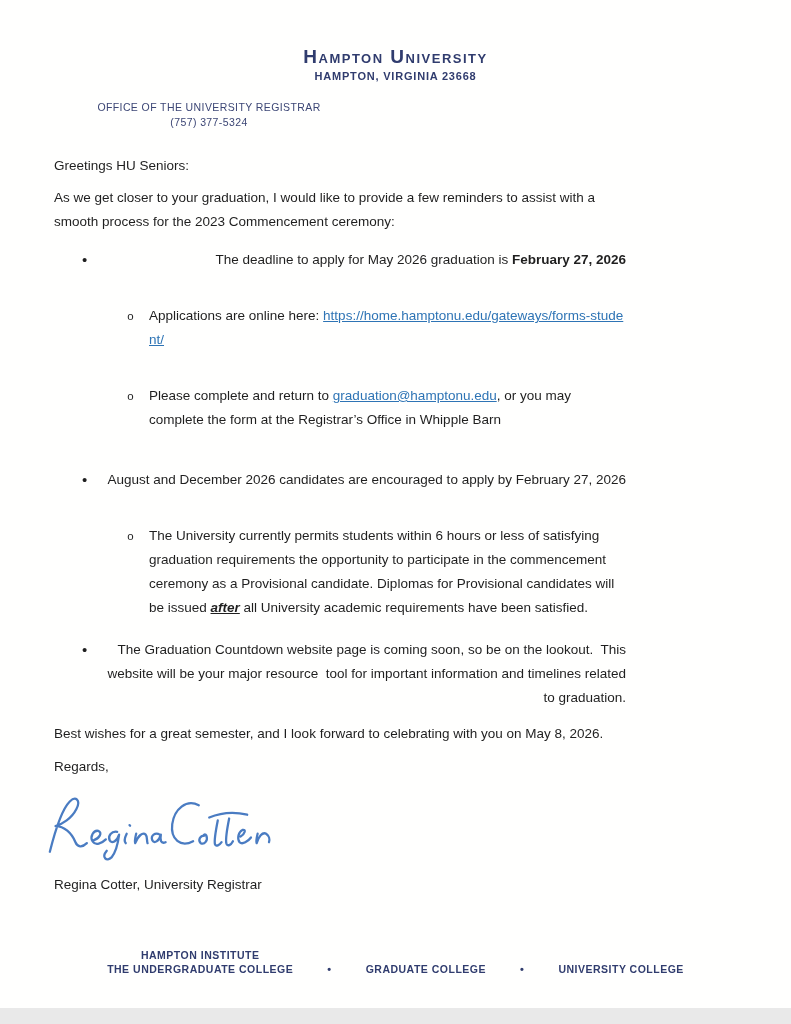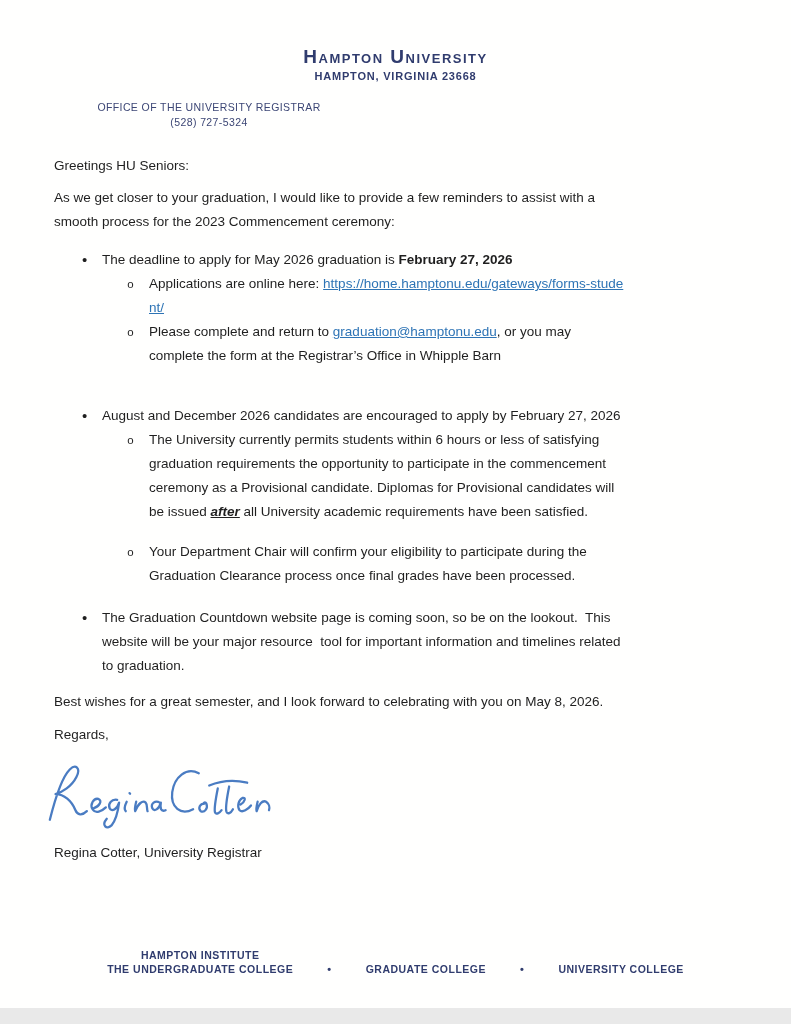--- a/index.html
+++ b/index.html
@@ -28,26 +28,26 @@
   .address{font-size:11px;font-weight:bold;letter-spacing:.8px;line-height:16px;}
   .office-block{
     width:250px;margin:16px 0 0 84px;text-align:center;
     font-size:10.5px;line-height:15px;letter-spacing:.4px;color:#3c4675;
   }
   
   .letter-body{padding:0 84px 0 54px;max-width:710px;}
   .txt{white-space:pre-wrap;}
   .greeting{margin-top:24px;}
   .intro{margin-top:8px;}
-  .bullet{position:relative;padding-left:48px;}
+  .bullet{position:relative;padding-left:48px;text-align:right;}
   .bullet::before{
     content:"\2022";position:absolute;left:28px;top:0;
     font-size:15px;color:var(--ink);
   }
-  .sub{position:relative;padding-left:95px;}
+  .sub{position:relative;padding-left:95px;margin-top:32px;}
   .sub::before{
     content:"o";position:absolute;left:73px;top:1px;
     font-family:"Liberation Mono", monospace;font-size:11.5px;color:var(--ink);
   }
   .mt-b1{margin-top:14px;}
   .mt-b2{margin-top:36px;}
   .mt-s2a{}
   .mt-s2b{margin-top:16px;}
   .mt-b3{margin-top:18px;}
   .closing{margin-top:12px;}
@@ -71,21 +71,21 @@
 </head>
 <body>
 
 <div class="page">
 
   <div class="letterhead">
     <div class="university">Hampton University</div>
     <div class="address">HAMPTON, VIRGINIA 23668</div>
     <div class="office-block">
       <div>OFFICE OF THE UNIVERSITY REGISTRAR</div>
-      <div>(528) 727-5324</div>
+      <div>(757) 377-5324</div>
     </div>
   </div>
 
   <div class="letter-body">
 
     <p class="greeting txt">Greetings HU Seniors:</p>
 
     <p class="intro txt">As we get closer to your graduation, I would like to provide a few reminders to assist with a smooth process for the 2023 Commencement ceremony:</p>
 
     <div class="bullet mt-b1">
@@ -96,23 +96,20 @@
     </div>
     <div class="sub">
       <span class="txt">Please complete and return to </span><a class="doc-link">graduation@hamptonu.edu</a><span class="txt">, or you may complete the form at the Registrar’s Office in Whipple Barn</span>
     </div>
 
     <div class="bullet mt-b2">
       <span class="txt">August and December 2026 candidates are encouraged to apply by February 27, 2026</span>
     </div>
     <div class="sub mt-s2a">
       <span class="txt">The University currently permits students within 6 hours or less of satisfying graduation requirements the opportunity to participate in the commencement ceremony as a Provisional candidate. Diplomas for Provisional candidates will be issued </span><span class="emph">after</span><span class="txt"> all University academic requirements have been satisfied.</span>
-    </div>
-    <div class="sub mt-s2b">
-      <span class="txt">Your Department Chair will confirm your eligibility to participate during the Graduation Clearance process once final grades have been processed.</span>
     </div>
 
     <div class="bullet mt-b3">
       <span class="txt">The Graduation Countdown website page is coming soon, so be on the lookout.  This website will be your major resource  tool for important information and timelines related to graduation.</span>
     </div>
 
     <p class="closing txt">Best wishes for a great semester, and I look forward to celebrating with you on May 8, 2026.</p>
 
     <p class="regards txt">Regards,</p>
 

